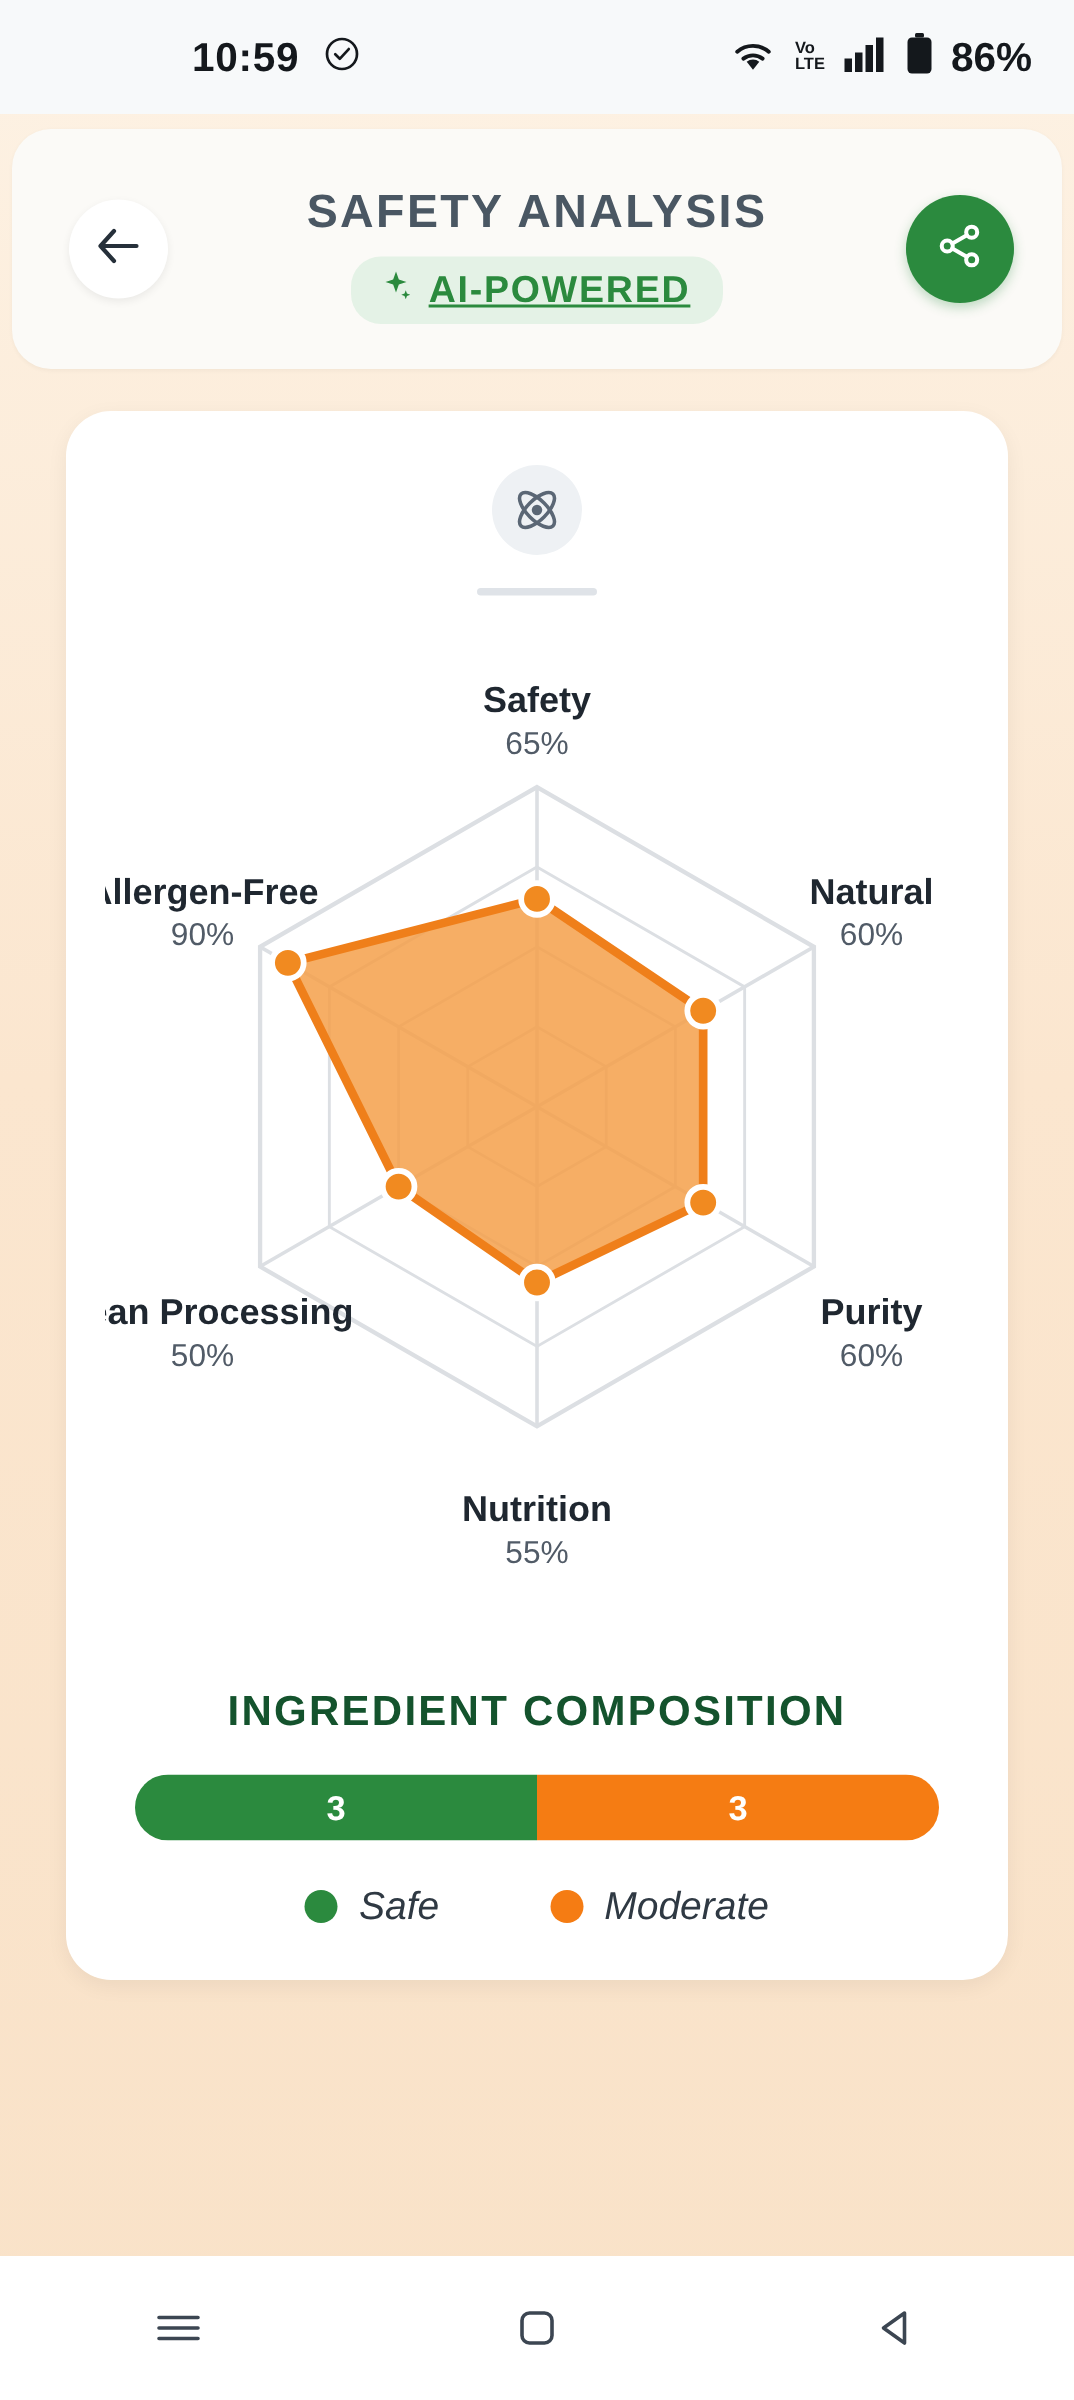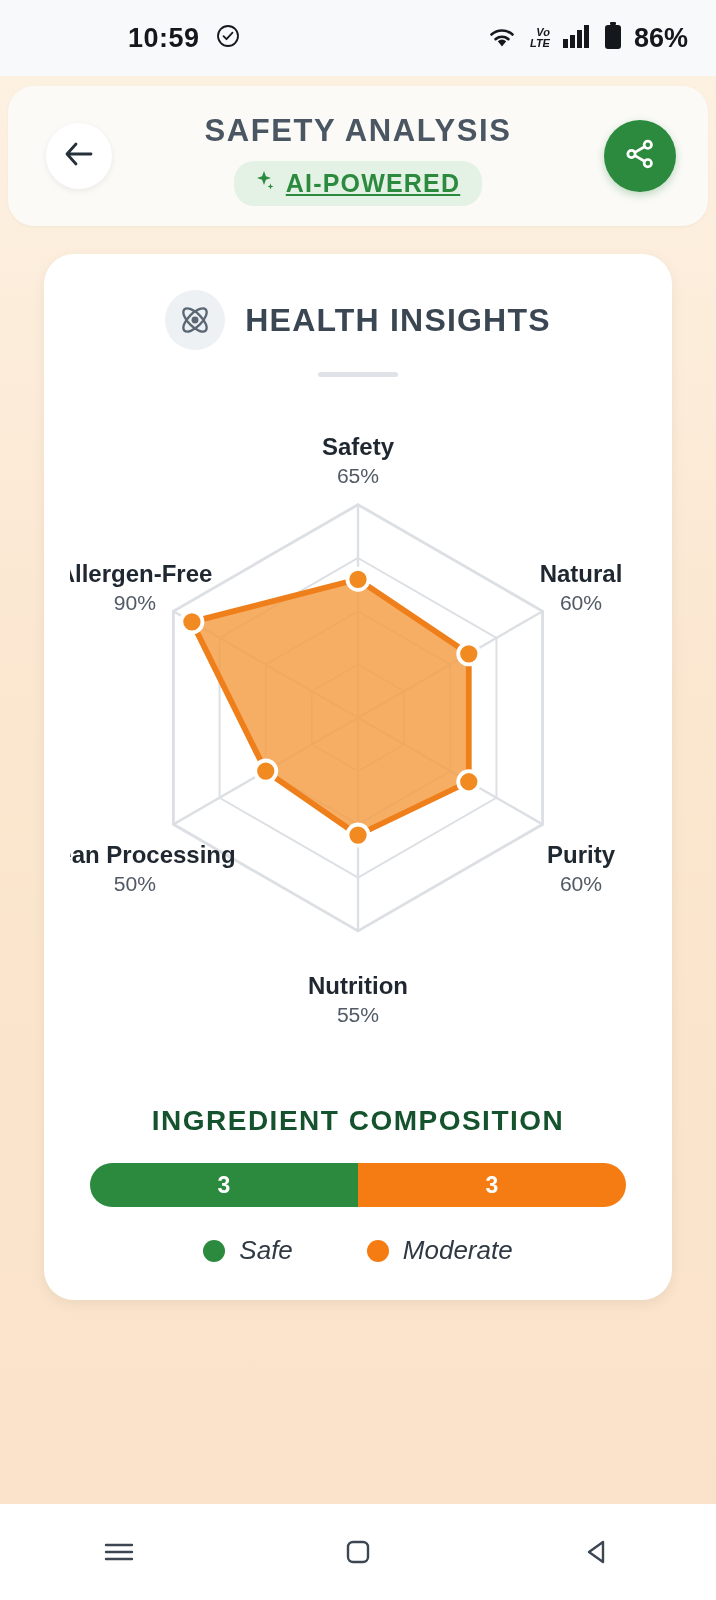--- a/index.html
+++ b/index.html
@@ -30,28 +30,28 @@
   .sb-left {
     display: flex; align-items: center; gap: 16px;
     margin-left: 100px;
   }
   .sb-time { font-size: 27px; font-weight: bold; color: #14181c; letter-spacing: .5px; }
   .sb-right {
     margin-left: auto;
     display: flex; align-items: center; gap: 12px;
   }
   .sb-batt-text { font-size: 27px; font-weight: bold; color: #14181c; }
-  .volte { font-size: 11px; line-height: 11px; font-weight: bold; color:#14181c; text-align:right;font-style:italic; }
+  .volte { font-size: 11px; line-height: 11px; font-weight: bold; color:#14181c; text-align:left; }
 
   
   .header-card {
     margin: 10px 8px 0 8px;
     background: #fbfaf7;
     border-radius: 26px;
-    height: 140px;
+    height: 160px;
     position: relative;
     display: flex;
     align-items: center;
     justify-content: center;
     flex-direction: column;
     flex: 0 0 auto;
     box-shadow: 0 1px 3px rgba(0,0,0,.04);
     text-align: center;
   }
   .back-btn {
@@ -236,21 +236,20 @@
   <div class="main-card">
 
     <div class="insight-head">
       <div class="atom-badge">
         <svg width="38" height="38" viewBox="0 0 24 24">
           <circle cx="12" cy="12" r="2.2" fill="#5b6775"></circle>
           <ellipse cx="12" cy="12" rx="9.5" ry="4.2" fill="none" stroke="#5b6775" stroke-width="1.5" transform="rotate(45 12 12)"></ellipse>
           <ellipse cx="12" cy="12" rx="9.5" ry="4.2" fill="none" stroke="#5b6775" stroke-width="1.5" transform="rotate(-45 12 12)"></ellipse>
         </svg>
       </div>
-      <div class="insight-title">HEALTH INSIGHTS</div>
     </div>
 
     <div class="divider"></div>
 
     <div class="chart-wrap">
       <svg viewBox="0 0 600 700" preserveAspectRatio="xMidYMid meet">
         <g id="radar-grid">
             <polygon points="300.0,274.5 348.1,302.3 348.1,357.8 300.0,385.5 251.9,357.8 251.9,302.3" fill="none" stroke="#dcdfe3" stroke-width="2"></polygon>
             <polygon points="300.0,219.0 396.1,274.5 396.1,385.5 300.0,441.0 203.9,385.5 203.9,274.5" fill="none" stroke="#dcdfe3" stroke-width="2"></polygon>
             <polygon points="300.0,163.5 444.2,246.8 444.2,413.3 300.0,496.5 155.8,413.3 155.8,246.8" fill="none" stroke="#dcdfe3" stroke-width="2"></polygon>

